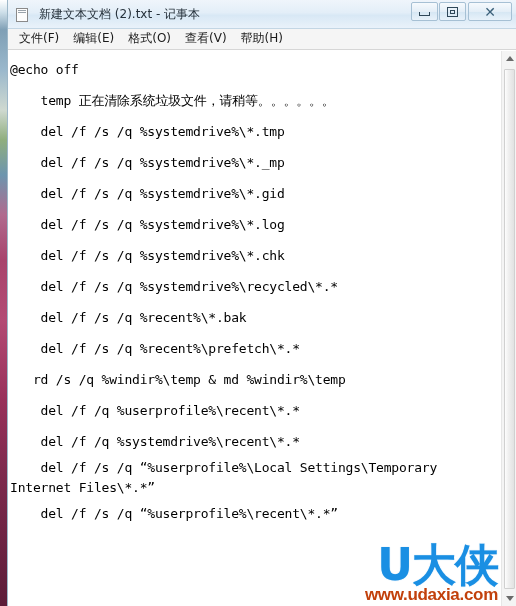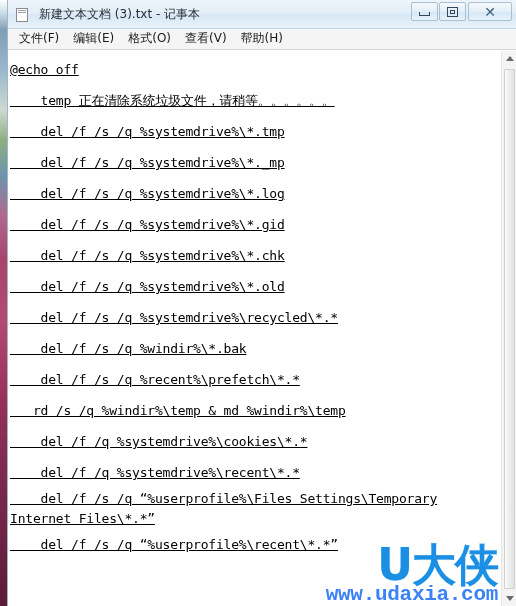--- a/index.html
+++ b/index.html
@@ -165,21 +165,20 @@
   }
   .text-edit {
     position: absolute;
     left: 0; top: 0;
     right: 15px;
     bottom: 0;
     background: #ffffff;
     overflow: hidden;
     padding: 3px 0 0 2px;
     box-sizing: border-box;
-    text-decoration: underline;
   }
   .code-line {
     font-family: "DejaVu Sans Mono", "Liberation Mono", monospace;
     font-size: 13px;
     line-height: 31px;
     height: 31px;
     color: #000000;
     white-space: pre;
     letter-spacing: -0.2px;
   }
@@ -250,43 +249,43 @@
   .wm-logo {
     font-family: "DejaVu Sans", sans-serif;
     font-size: 44px;
     font-weight: bold;
     color: #1a8fe3;
     line-height: 44px;
     letter-spacing: -1px;
     text-shadow: 0 0 1px rgba(26,143,227,0.45);
   }
   .wm-url {
-    font-family: Liberation Mono, monospace;
-    font-size: 21px;
+    font-family: Liberation Sans, sans-serif;
+    font-size: 17px;
     font-weight: bold;
-    color: #3b82f6;
+    color: #c2410c;
     line-height: 19px;
     letter-spacing: -0.3px;
     margin-top: -2px;
   }
 </style>
 </head>
 <body>
 
 <div id="screen">
 
   <div class="desktop-strip"></div>
 
   <div class="window">
 
     <div class="titlebar">
       <div class="app-icon">
         <div class="page"></div>
       </div>
-      <div class="title-text">新建文本文档 (3).txt - 记事本</div>
+      <div class="title-text">新建文本文档 (2).txt - 记事本</div>
 
       <div class="win-buttons">
         <div class="win-btn">
           <div class="glyph-min"></div>
         </div>
         <div class="win-btn">
           <div class="glyph-restore"></div>
         </div>
         <div class="win-btn close">
           <span class="glyph-close">✕</span>
@@ -302,31 +301,30 @@
       <div class="menu-item">帮助(H)</div>
     </div>
 
     <div class="client">
 
       <div class="text-edit">
         <div class="code-line">@echo off</div>
         <div class="code-line">    temp 正在清除系统垃圾文件，请稍等。。。。。。</div>
         <div class="code-line">    del /f /s /q %systemdrive%\*.tmp</div>
         <div class="code-line">    del /f /s /q %systemdrive%\*._mp</div>
+        <div class="code-line">    del /f /s /q %systemdrive%\*.gid</div>
         <div class="code-line">    del /f /s /q %systemdrive%\*.log</div>
-        <div class="code-line">    del /f /s /q %systemdrive%\*.gid</div>
         <div class="code-line">    del /f /s /q %systemdrive%\*.chk</div>
-        <div class="code-line">    del /f /s /q %systemdrive%\*.old</div>
         <div class="code-line">    del /f /s /q %systemdrive%\recycled\*.*</div>
-        <div class="code-line">    del /f /s /q %windir%\*.bak</div>
+        <div class="code-line">    del /f /s /q %recent%\*.bak</div>
         <div class="code-line">    del /f /s /q %recent%\prefetch\*.*</div>
         <div class="code-line">   rd /s /q %windir%\temp &amp; md %windir%\temp</div>
-        <div class="code-line">    del /f /q %systemdrive%\cookies\*.*</div>
+        <div class="code-line">    del /f /q %userprofile%\recent\*.*</div>
         <div class="code-line">    del /f /q %systemdrive%\recent\*.*</div>
-        <div class="code-line tight">    del /f /s /q “%userprofile%\Files Settings\Temporary</div>
+        <div class="code-line tight">    del /f /s /q “%userprofile%\Local Settings\Temporary</div>
         <div class="code-line wrap-cont">Internet Files\*.*”</div>
         <div class="code-line">    del /f /s /q “%userprofile%\recent\*.*”</div>
       </div>
 
       <div class="scrollbar">
         <div class="sb-arrow">
           <div class="tri-up"></div>
         </div>
         <div class="sb-thumb"></div>
         <div class="sb-arrow bottom">

